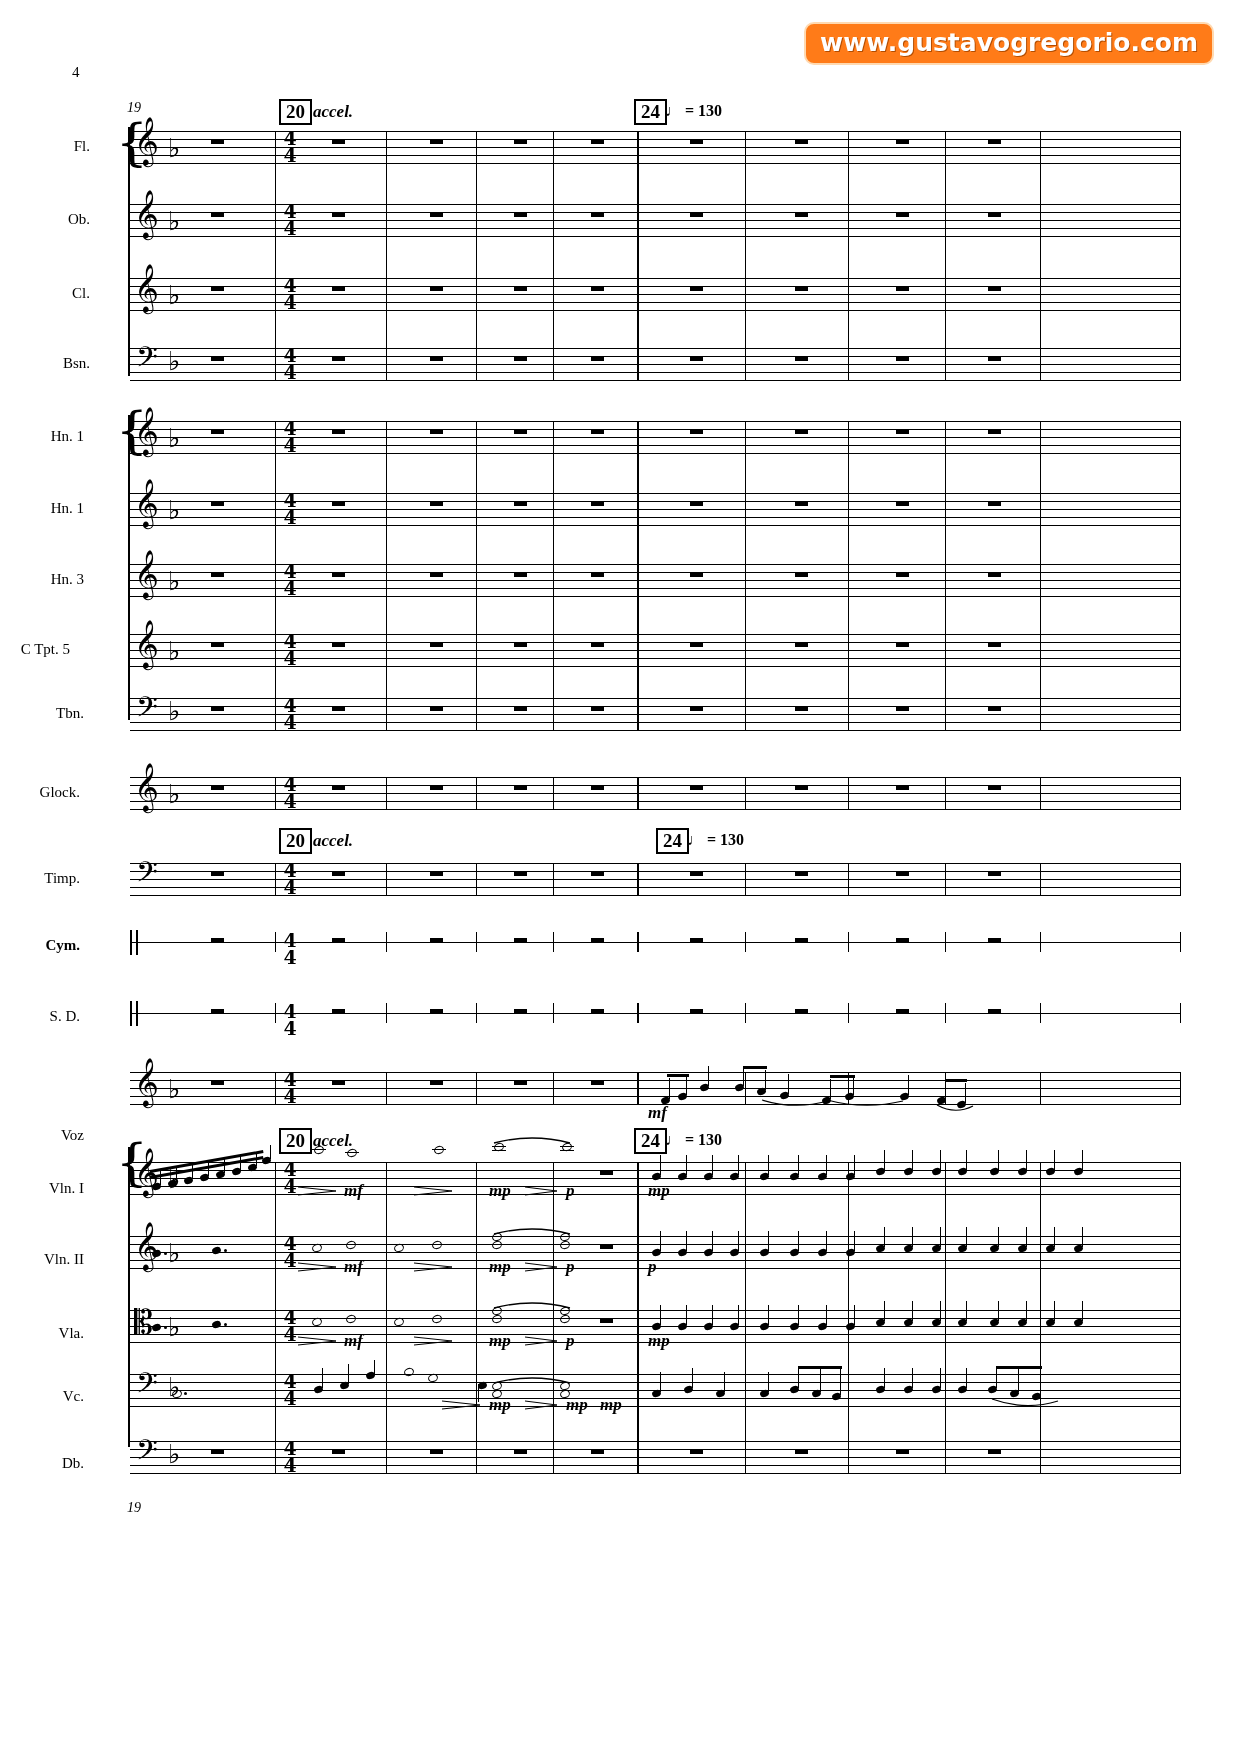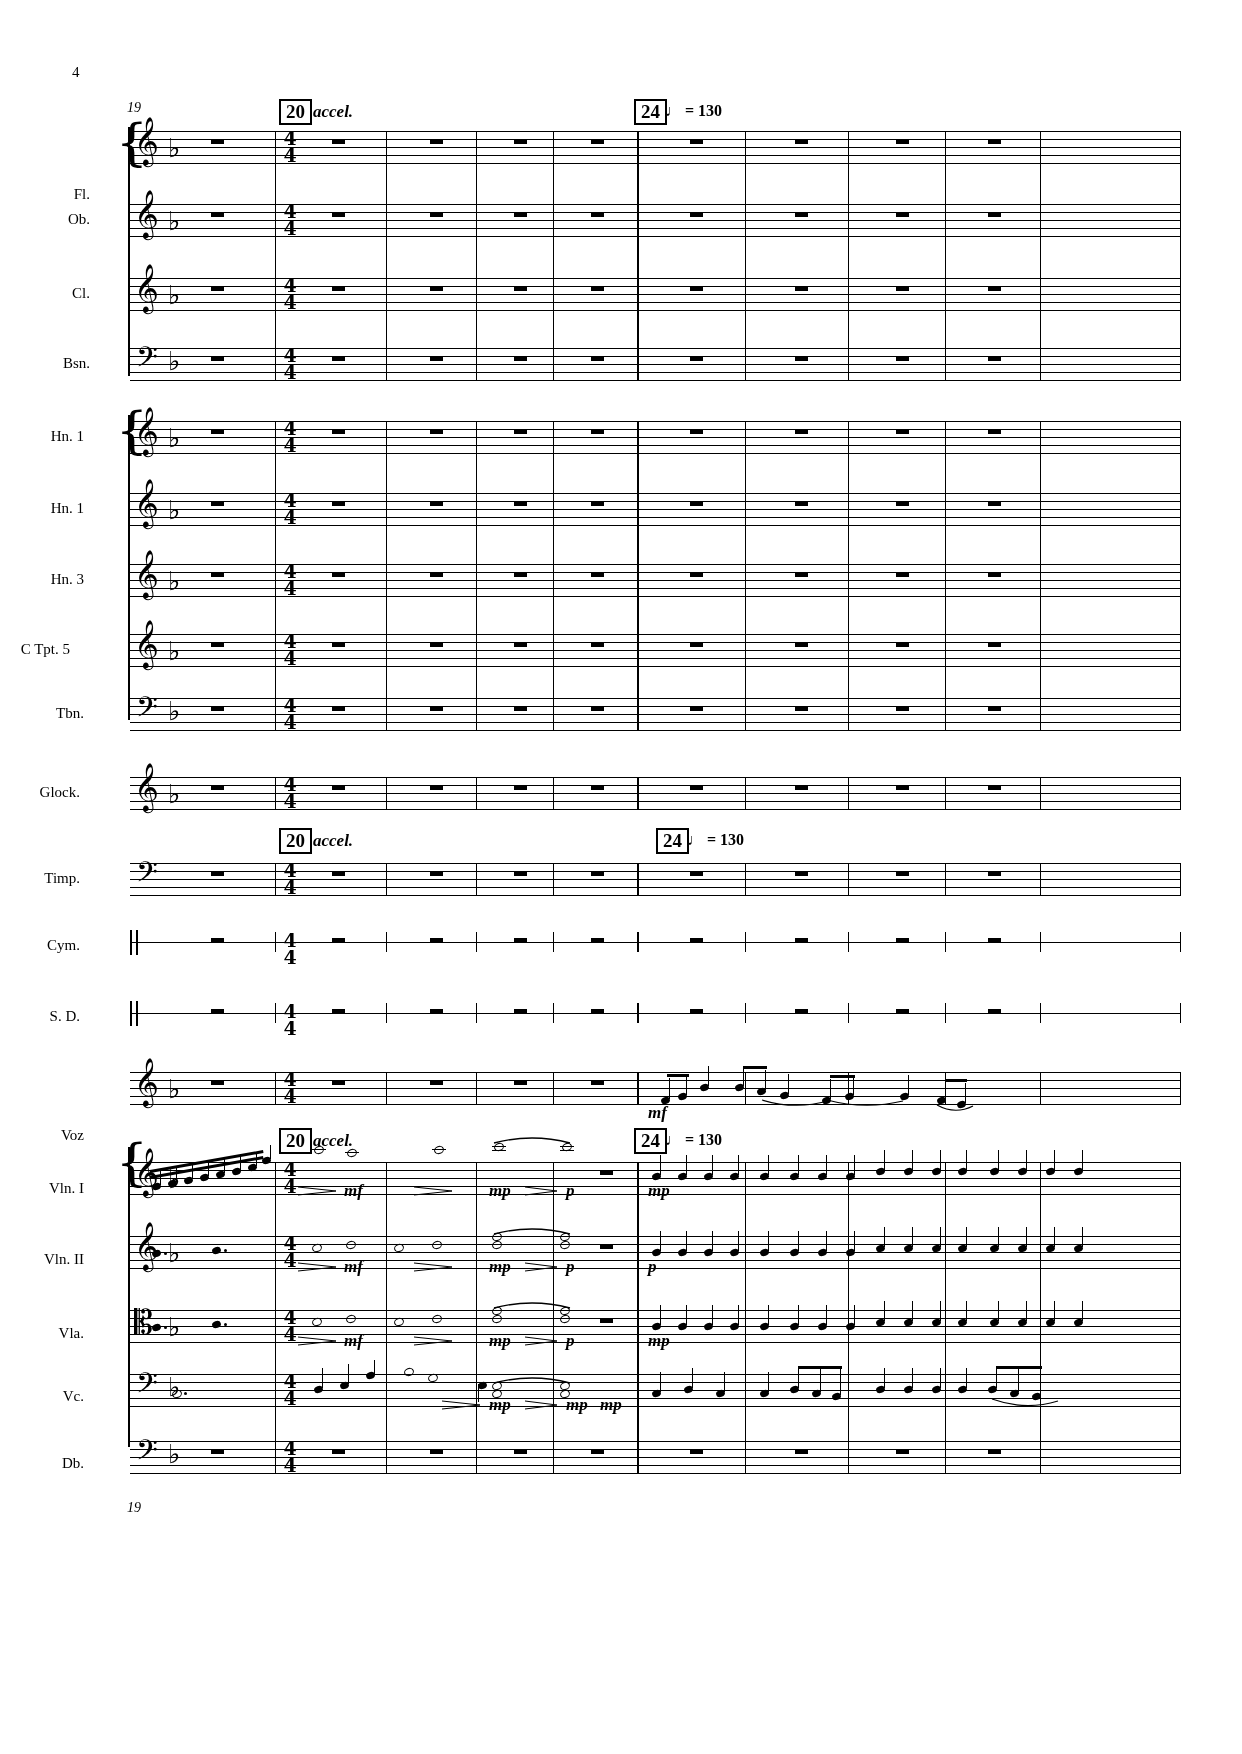--- a/index.html
+++ b/index.html
@@ -234,31 +234,32 @@
     width: 3px; height: 3px;
     background: #000;
     border-radius: 50%;
   }
 </style>
 </head>
 <body>
 
 <div class="page">
 
+  <div class="watermark">www.gustavogregorio.com</div>
 
   <div class="page-number">4</div>
   <div class="top-measure-number">19</div>
   <div class="bottom-measure-number">19</div>
 
   <div class="score">
 
     <div class="sysline" style="left:128px; top:127px; height:249px;"></div>
     <div class="brace" style="left:116px; top:118px;">{</div>
 
-    <div class="stafflabel" style="left:20px; top:138px;margin-top:48px;">Fl.</div>
+    <div class="stafflabel" style="left:20px; top:138px;">Fl.</div>
     <div class="staff" style="left:130px; top:131px; width:1050px;"></div>
     <div class="glyph clef-treble" style="left:134px; top:120px;">𝄞</div>
     <div class="glyph keysig" style="left:168px; top:135px;">♭</div>
     <div class="timesig" style="left:281px; top:130px; width:18px;">
       <span>4</span><br>
       <span>4</span>
     </div>
     <div class="restwhole" style="left:211px; top:139px;"></div>
     <div class="restwhole" style="left:332px; top:139px;"></div>
     <div class="restwhole" style="left:430px; top:139px;"></div>
@@ -444,21 +445,21 @@
     <div class="restwhole" style="left:211px; top:871px;"></div>
     <div class="restwhole" style="left:332px; top:871px;"></div>
     <div class="restwhole" style="left:430px; top:871px;"></div>
     <div class="restwhole" style="left:514px; top:871px;"></div>
     <div class="restwhole" style="left:591px; top:871px;"></div>
     <div class="restwhole" style="left:690px; top:871px;"></div>
     <div class="restwhole" style="left:795px; top:871px;"></div>
     <div class="restwhole" style="left:896px; top:871px;"></div>
     <div class="restwhole" style="left:988px; top:871px;"></div>
 
-    <div class="stafflabel" style="left:10px; top:937px;">Cym.</div>
+    <div class="stafflabel" style="left:10px; top:937px;font-weight:bold;">Cym.</div>
     <div class="barline" style="left:130px; top:930px; height:25px; width:2px;"></div>
     <div class="barline" style="left:136px; top:930px; height:25px; width:2px;"></div>
     <div class="staff" style="left:130px; top:942px; width:1050px; height:1px; background:#000;"></div>
     <div class="timesig" style="left:281px; top:932px; width:18px;">
       <span>4</span><br>
       <span>4</span>
     </div>
     <div class="restwhole" style="left:211px; top:938px;"></div>
     <div class="restwhole" style="left:332px; top:938px;"></div>
     <div class="restwhole" style="left:430px; top:938px;"></div>

